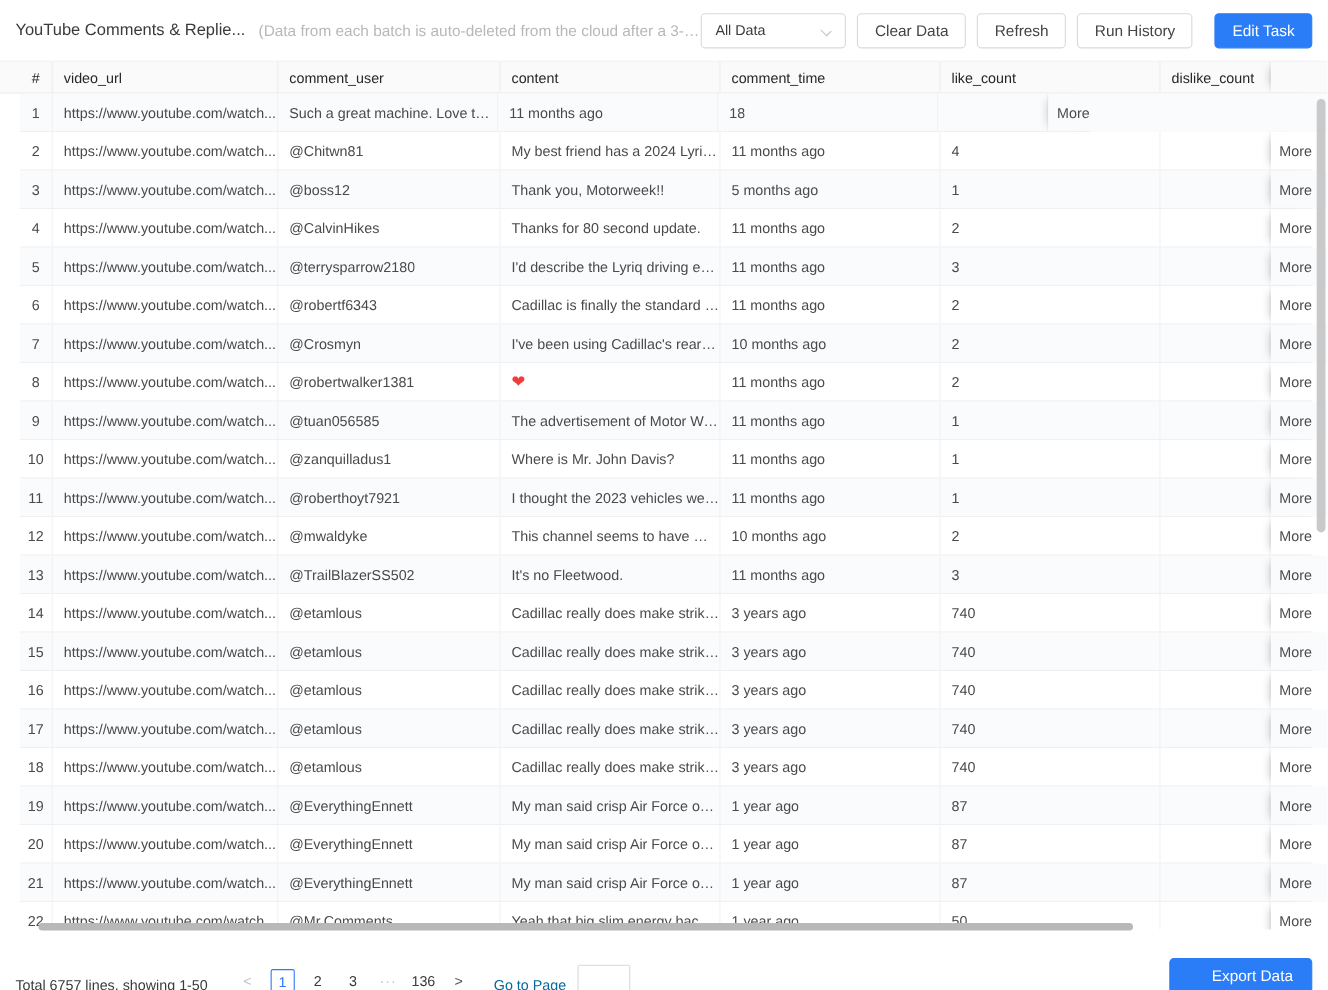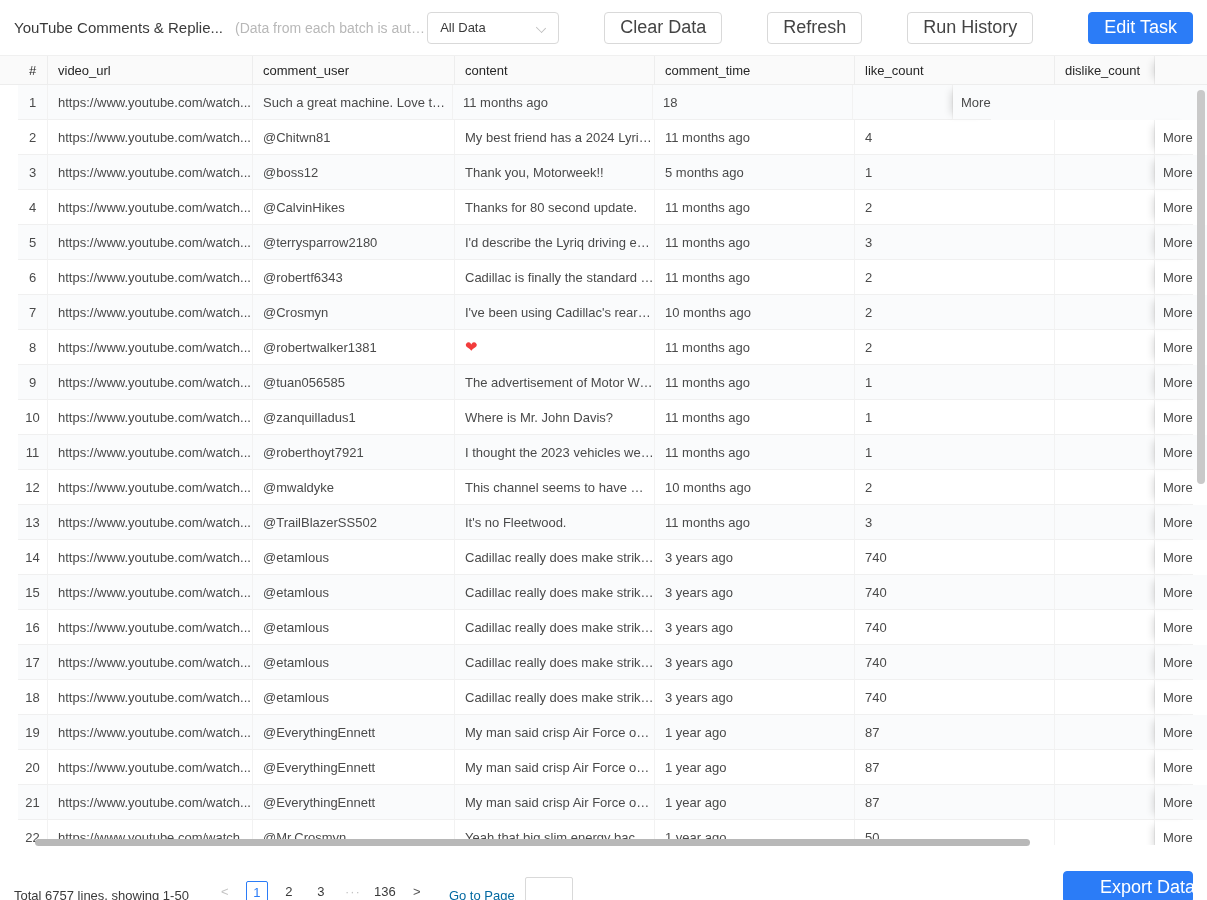--- a/index.html
+++ b/index.html
@@ -4,28 +4,28 @@
 <style>
   * { margin:0; padding:0; box-sizing:border-box; }
   html,body { width:1207px; height:900px; overflow:hidden; background:#fff;
     font-family:"Liberation Sans", sans-serif; font-size:13px; color:#333; }
 
   
   .topbar { height:55px; display:flex; align-items:center; padding:0 14px; background:#fff;justify-content:center; }
   .title { font-size:15px; color:#3a3a3a; white-space:nowrap; }
   .note { font-size:14px; color:#b8b8b8; margin-left:12px; white-space:nowrap; overflow:hidden;
           text-overflow:ellipsis; flex:0 1 auto; }
-  .controls { margin-left:auto; display:flex; align-items:center;gap:35px; }
+  .controls { margin-left:auto; display:flex; align-items:center; }
   .select-box { width:132px; height:32px; border:1px solid #d9d9d9; border-radius:4px;
     display:flex; align-items:center; padding:0 12px; color:#3a3a3a; background:#fff; cursor:pointer; }
   .select-box .chev { margin-left:auto; width:9px; height:9px; position:relative; }
   .select-box .chev::before { content:""; position:absolute; left:0; top:1px; width:7px; height:7px;
     border-right:1.5px solid #c0c0c0; border-bottom:1.5px solid #c0c0c0; transform:rotate(45deg) scale(1,.8); }
   .btn { height:32px; padding:0 15px; margin-left:10px; border:1px solid #d9d9d9; border-radius:4px;
-    background:#fff; color:#444; font-size:18px; font-family:inherit; cursor:pointer; white-space:nowrap; }
+    background:#fff; color:#444; font-size:14px; font-family:inherit; cursor:pointer; white-space:nowrap; }
   .btn.primary { background:#2b7cf7; border-color:#2b7cf7; color:#fff; }
   .btn.edit { margin-left:20px; }
 
   
   .table-wrap { position:relative; width:1207px; height:792px; overflow:hidden; }
   .thead { display:flex; height:30px; background:#fafafa; border-top:1px solid #f0f0f0;
     border-bottom:1px solid #ededed; padding-left:18px; align-items:stretch; }
   .thead .hc { display:flex; align-items:center; padding-left:10px; color:#262626;
     border-right:1px solid #ededed; font-weight:500; white-space:nowrap; overflow:hidden; }
   .tbody { height:760px; overflow:hidden; padding-left:18px; }
@@ -558,21 +558,21 @@
           <span></span>
         </div>
     <div class="tc col-more">More</div>
   </div>
       <div class="trow">
     <div class="tc col-num">22</div>
     <div class="tc col-url">
           <span>https://www.youtube.com/watch...</span>
         </div>
     <div class="tc col-user">
-          <span>@Mr.Crosmyn</span>
+          <span>@Mr.Comments</span>
         </div>
     <div class="tc col-content">
           <span>Yeah that big slim energy back o...</span>
         </div>
     <div class="tc col-time">
           <span>1 year ago</span>
         </div>
     <div class="tc col-like">
           <span>50</span>
         </div>

